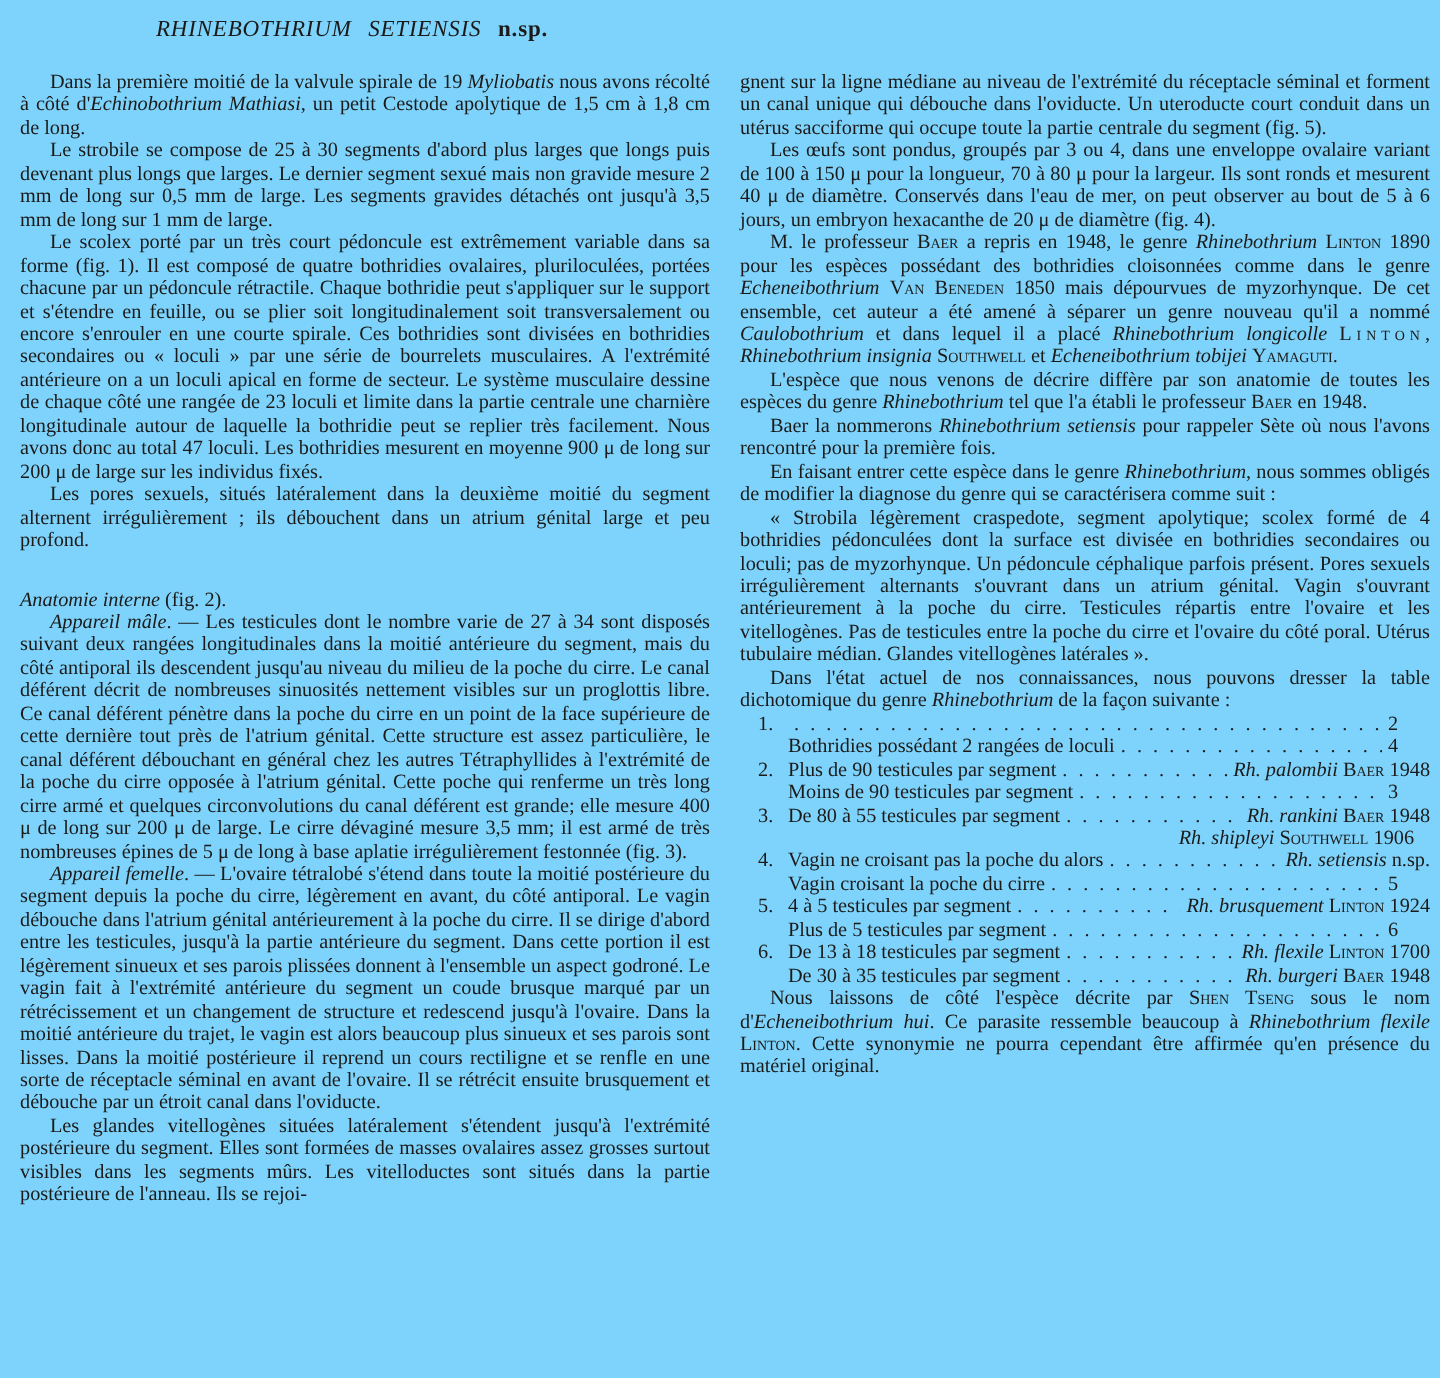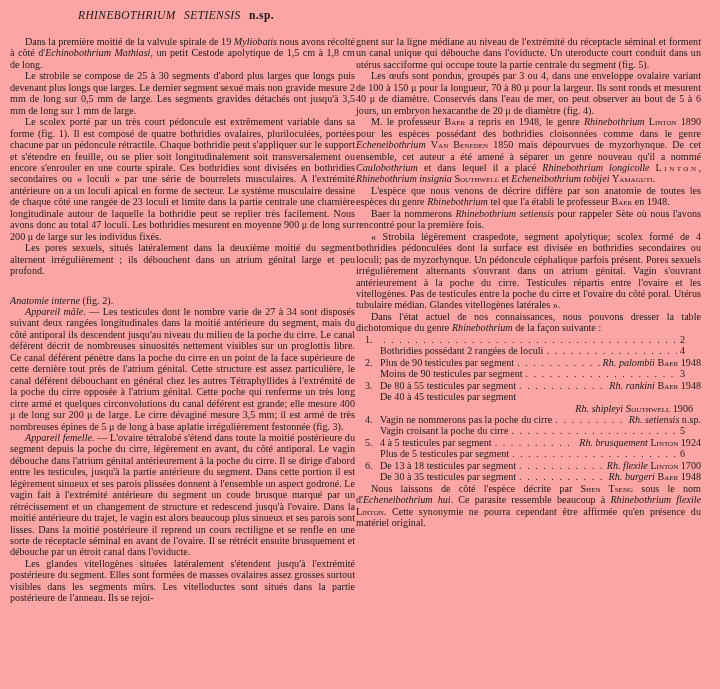--- a/index.html
+++ b/index.html
@@ -1,35 +1,35 @@
 <!DOCTYPE html>
 <html><head>
 <meta charset="utf-8">
 <style>
   html,body { margin:0; padding:0; }
   body { background:#d9d6cf; }
   .page {
     position:relative;
     width:720px; height:689px;
-    background:#fca5a5;
+    background:#7dd3fc;
     overflow:hidden;
     color:#1b1a18;
     font-family:"Liberation Serif","DejaVu Serif",serif;
   }
   .running-head {
     position:absolute; top:9px; left:0; width:352px;
     text-align:center;
     font-size:11.5px;
     letter-spacing:0.4px;
     word-spacing:5px;
     white-space:nowrap;
   }
   .columns {
     position:absolute; top:36px; left:10px;
-    display:flex; gap:1px;
+    display:flex; gap:15px;
   }
   .col {
     width:345px;
     font-size:10.15px;
     line-height:11.45px;
     text-align:justify;
   }
   .col p { margin:0; }
   .col p.indent { text-indent:15px; }
   .col p.subheading { margin-top:18px; text-indent:0; }
@@ -64,20 +64,21 @@
         <p class="indent"><span class="s-i">Appareil mâle</span><span>. — Les testicules dont le nombre varie de 27 à 34 sont disposés suivant deux rangées longitudinales dans la moitié antérieure du segment, mais du côté antiporal ils descendent jusqu'au niveau du milieu de la poche du cirre. Le canal déférent décrit de nombreuses sinuosités nettement visibles sur un proglottis libre. Ce canal déférent pénètre dans la poche du cirre en un point de la face supérieure de cette dernière tout près de l'atrium génital. Cette structure est assez particulière, le canal déférent débouchant en général chez les autres Tétraphyllides à l'extrémité de la poche du cirre opposée à l'atrium génital. Cette poche qui renferme un très long cirre armé et quelques circonvolutions du canal déférent est grande; elle mesure 400 μ de long sur 200 μ de large. Le cirre dévaginé mesure 3,5 mm; il est armé de très nombreuses épines de 5 μ de long à base aplatie irrégulièrement festonnée (fig. 3).</span></p>
         <p class="indent"><span class="s-i">Appareil femelle</span><span>. — L'ovaire tétralobé s'étend dans toute la moitié postérieure du segment depuis la poche du cirre, légèrement en avant, du côté antiporal. Le vagin débouche dans l'atrium génital antérieurement à la poche du cirre. Il se dirige d'abord entre les testicules, jusqu'à la partie antérieure du segment. Dans cette portion il est légèrement sinueux et ses parois plissées donnent à l'ensemble un aspect godroné. Le vagin fait à l'extrémité antérieure du segment un coude brusque marqué par un rétrécissement et un changement de structure et redescend jusqu'à l'ovaire. Dans la moitié antérieure du trajet, le vagin est alors beaucoup plus sinueux et ses parois sont lisses. Dans la moitié postérieure il reprend un cours rectiligne et se renfle en une sorte de réceptacle séminal en avant de l'ovaire. Il se rétrécit ensuite brusquement et débouche par un étroit canal dans l'oviducte.</span></p>
         <p class="indent"><span>Les glandes vitellogènes situées latéralement s'étendent jusqu'à l'extrémité postérieure du segment. Elles sont formées de masses ovalaires assez grosses surtout visibles dans les segments mûrs. Les vitelloductes sont situés dans la partie postérieure de l'anneau. Ils se rejoi-</span></p>
       </div>
     <div class="col">
         <p><span>gnent sur la ligne médiane au niveau de l'extrémité du réceptacle séminal et forment un canal unique qui débouche dans l'oviducte. Un uteroducte court conduit dans un utérus sacciforme qui occupe toute la partie centrale du segment (fig. 5).</span></p>
         <p class="indent"><span>Les œufs sont pondus, groupés par 3 ou 4, dans une enveloppe ovalaire variant de 100 à 150 μ pour la longueur, 70 à 80 μ pour la largeur. Ils sont ronds et mesurent 40 μ de diamètre. Conservés dans l'eau de mer, on peut observer au bout de 5 à 6 jours, un embryon hexacanthe de 20 μ de diamètre (fig. 4).</span></p>
         <p class="indent"><span>M. le professeur </span><span class="s-sc">Baer</span><span> a repris en 1948, le genre </span><span class="s-i">Rhinebothrium</span><span> </span><span class="s-sc">Linton</span><span> 1890 pour les espèces possédant des bothridies cloisonnées comme dans le genre </span><span class="s-i">Echeneibothrium</span><span> </span><span class="s-sc">Van Beneden</span><span> 1850 mais dépourvues de myzorhynque. De cet ensemble, cet auteur a été amené à séparer un genre nouveau qu'il a nommé </span><span class="s-i">Caulobothrium</span><span> et dans lequel il a placé </span><span class="s-i">Rhinebothrium longicolle</span><span> </span><span class="s-scsp">Linton</span><span>, </span><span class="s-i">Rhinebothrium insignia</span><span> </span><span class="s-sc">Southwell</span><span> et </span><span class="s-i">Echeneibothrium tobijei</span><span> </span><span class="s-sc">Yamaguti</span><span>.</span></p>
         <p class="indent"><span>L'espèce que nous venons de décrire diffère par son anatomie de toutes les espèces du genre </span><span class="s-i">Rhinebothrium</span><span> tel que l'a établi le professeur </span><span class="s-sc">Baer</span><span> en 1948.</span></p>
         <p class="indent"><span>Baer la nommerons </span><span class="s-i">Rhinebothrium setiensis</span><span> pour rappeler Sète où nous l'avons rencontré pour la première fois.</span></p>
+        <p class="indent"><span>En faisant entrer cette espèce dans le genre </span><span class="s-i">Rhinebothrium</span><span>, nous sommes obligés de modifier la diagnose du genre qui se caractérisera comme suit :</span></p>
         <p class="indent"><span>« Strobila légèrement craspedote, segment apolytique; scolex formé de 4 bothridies pédonculées dont la surface est divisée en bothridies secondaires ou loculi; pas de myzorhynque. Un pédoncule céphalique parfois présent. Pores sexuels irrégulièrement alternants s'ouvrant dans un atrium génital. Vagin s'ouvrant antérieurement à la poche du cirre. Testicules répartis entre l'ovaire et les vitellogènes. Pas de testicules entre la poche du cirre et l'ovaire du côté poral. Utérus tubulaire médian. Glandes vitellogènes latérales ».</span></p>
         <p class="indent"><span>Dans l'état actuel de nos connaissances, nous pouvons dresser la table dichotomique du genre </span><span class="s-i">Rhinebothrium</span><span> de la façon suivante :</span></p>
         <div class="key">
           <div class="key-row">
             <span class="key-num">1.</span>
             <span class="key-leader">. . . . . . . . . . . . . . . . . . . . . . . . . . . . . . . . . . . . . . . . . . . . . . . .</span>
             <span class="key-result short"><span>2</span></span>
           </div>
           <div class="key-row">
             <span class="key-num"></span>
@@ -96,28 +97,24 @@
             <span class="key-text"><span>Moins de 90 testicules par segment</span></span>
             <span class="key-leader">. . . . . . . . . . . . . . . . . . . . . . . . . . . . . . . . . . . . . . . . . . . . . . . .</span>
             <span class="key-result short"><span>3</span></span>
           </div>
           <div class="key-row">
             <span class="key-num">3.</span>
             <span class="key-text"><span>De 80 à 55 testicules par segment</span></span>
             <span class="key-leader">. . . . . . . . . . . . . . . . . . . . . . . . . . . . . . . . . . . . . . . . . . . . . . . .</span>
             <span class="key-result"><span class="s-i">Rh. rankini </span><span class="s-sc">Baer</span><span> 1948</span></span>
           </div>
-          <div class="key-row">
-            <span class="key-num"></span>
-            <span class="key-text"><span>De 40 à 45 testicules par segment</span></span>
-          </div>
           <div class="key-result-line"><span class="s-i">Rh. shipleyi </span><span class="s-sc">Southwell</span><span> 1906</span></div>
           <div class="key-row">
             <span class="key-num">4.</span>
-            <span class="key-text"><span>Vagin ne nommerons pas la poche du cirre</span></span>
+            <span class="key-text"><span>Vagin ne croisant pas la poche du alors</span></span>
             <span class="key-leader">. . . . . . . . . . . . . . . . . . . . . . . . . . . . . . . . . . . . . . . . . . . . . . . .</span>
             <span class="key-result"><span class="s-i">Rh. setiensis</span><span> n.sp.</span></span>
           </div>
           <div class="key-row">
             <span class="key-num"></span>
             <span class="key-text"><span>Vagin croisant la poche du cirre</span></span>
             <span class="key-leader">. . . . . . . . . . . . . . . . . . . . . . . . . . . . . . . . . . . . . . . . . . . . . . . .</span>
             <span class="key-result short"><span>5</span></span>
           </div>
           <div class="key-row">

